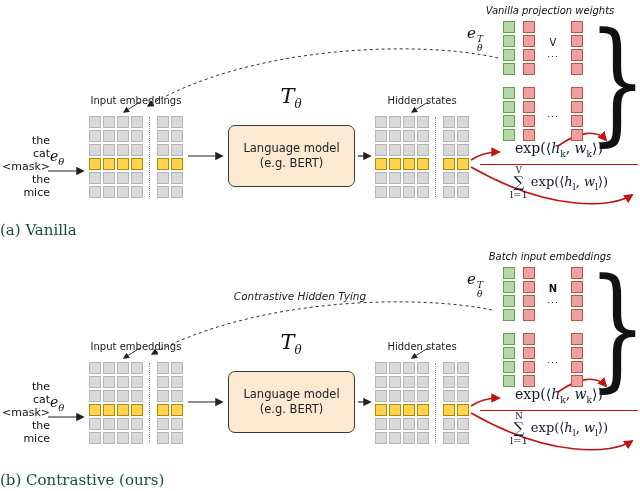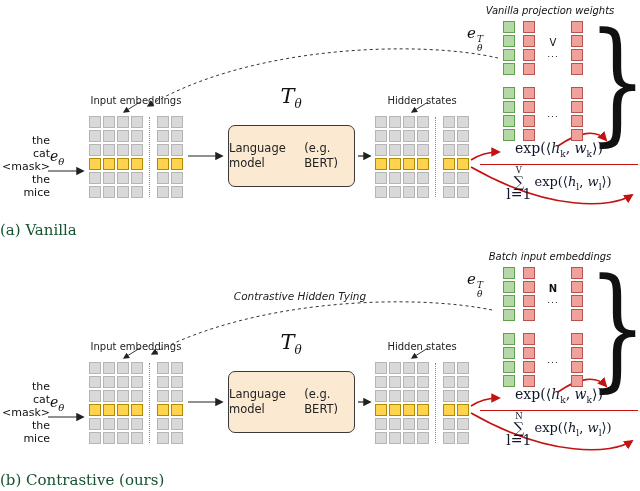--- a/index.html
+++ b/index.html
@@ -28,21 +28,21 @@
   .cell.hot{background:#ffd34d;border-color:#b08b00}
   .cg-sp{display:block;width:12px}
   .grid-dotline{position:absolute;left:61px;top:2px;height:80px;width:0;
         border-left:1px dotted #888}
 
   .t-theta{position:absolute;left:256px;top:84px;width:70px;text-align:center;
            font:italic 21px "DejaVu Serif",serif}
   .t-theta sub{font-size:12px}
   .lm-box{position:absolute;left:228px;top:125px;width:127px;height:62px;
           background:#fbe9d2;border:1.4px solid #3a3a3a;border-radius:7px;
-          display:flex;flex-direction:row;align-items:center;justify-content:center;
+          display:flex;flex-direction:column;align-items:center;justify-content:center;
           font:11.5px/15px "DejaVu Sans",sans-serif;color:#222;box-sizing:border-box}
 
   .tying-label{position:absolute;left:200px;width:200px;top:34px;text-align:center;
                font:italic 10.5px "DejaVu Sans",sans-serif;color:#222}
   .panel-b .tying-label{top:44px}
 
   .weights-title{position:absolute;left:462px;top:5px;width:176px;text-align:center;
                  font:italic 10px "DejaVu Sans",sans-serif;color:#111}
   .panel-b .weights-title{font-weight:normal}
 
@@ -70,21 +70,21 @@
   .formula{position:absolute;left:480px;top:140px;width:158px;color:#0f172a;
            font-family:"DejaVu Serif",serif;text-align:center}
   .f-num{font-size:14px;line-height:17px;white-space:nowrap}
   .f-num sub,.f-dtext sub{font-size:9px}
   .f-num i,.f-dtext i{font-style:italic}
   .f-bar{border-top:1.4px solid #c41111;margin:1px 0}
   .f-den{display:flex;align-items:center;justify-content:center;font-size:13px;white-space:nowrap}
   .f-sum{display:inline-flex;flex-direction:column;align-items:center;line-height:1;margin-right:3px}
   .f-sum-top{font-size:8.5px;line-height:9px}
   .f-sigma{font-size:15px;line-height:15px}
-  .f-sum-bot{font-size:14px;line-height:9px}
+  .f-sum-bot{font-size:10px;line-height:9px}
 
   .caption{position:absolute;left:0;top:221px;width:588px;text-align:left;
            font:15px "DejaVu Serif",serif;color:#14532d}
   .panel-b .caption{top:225px}
 </style>
 </head>
 <body>
 
 <div id="figure">
 

